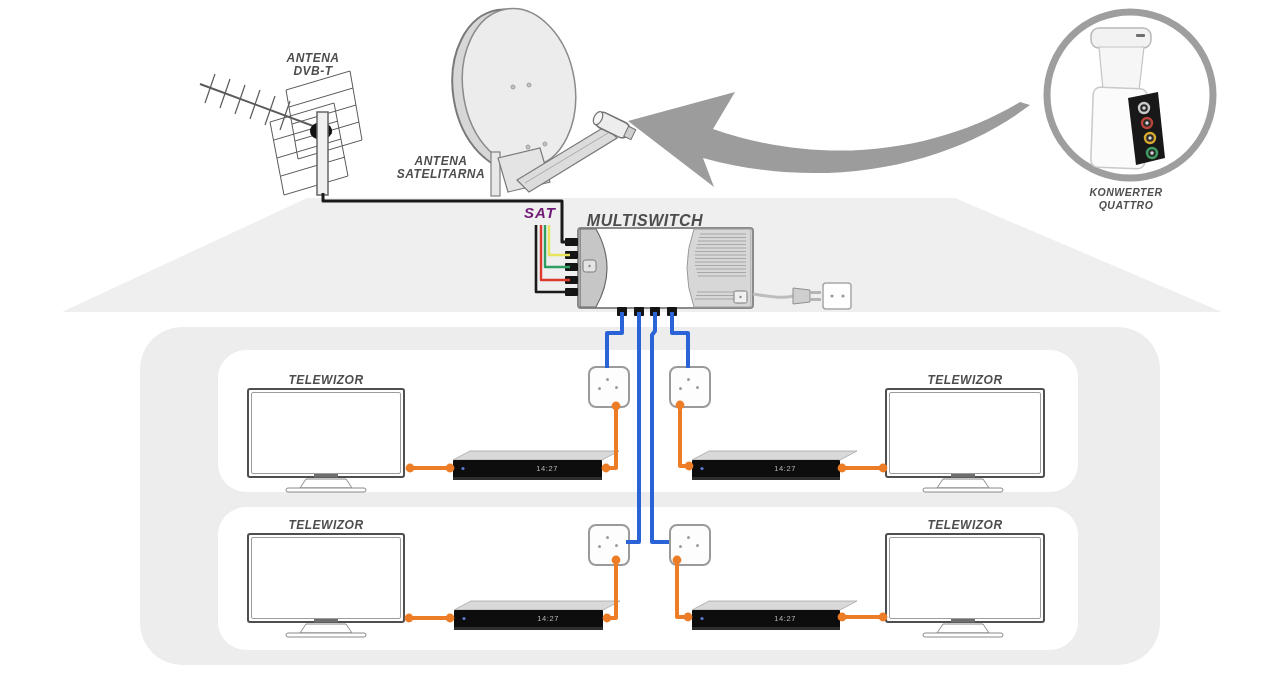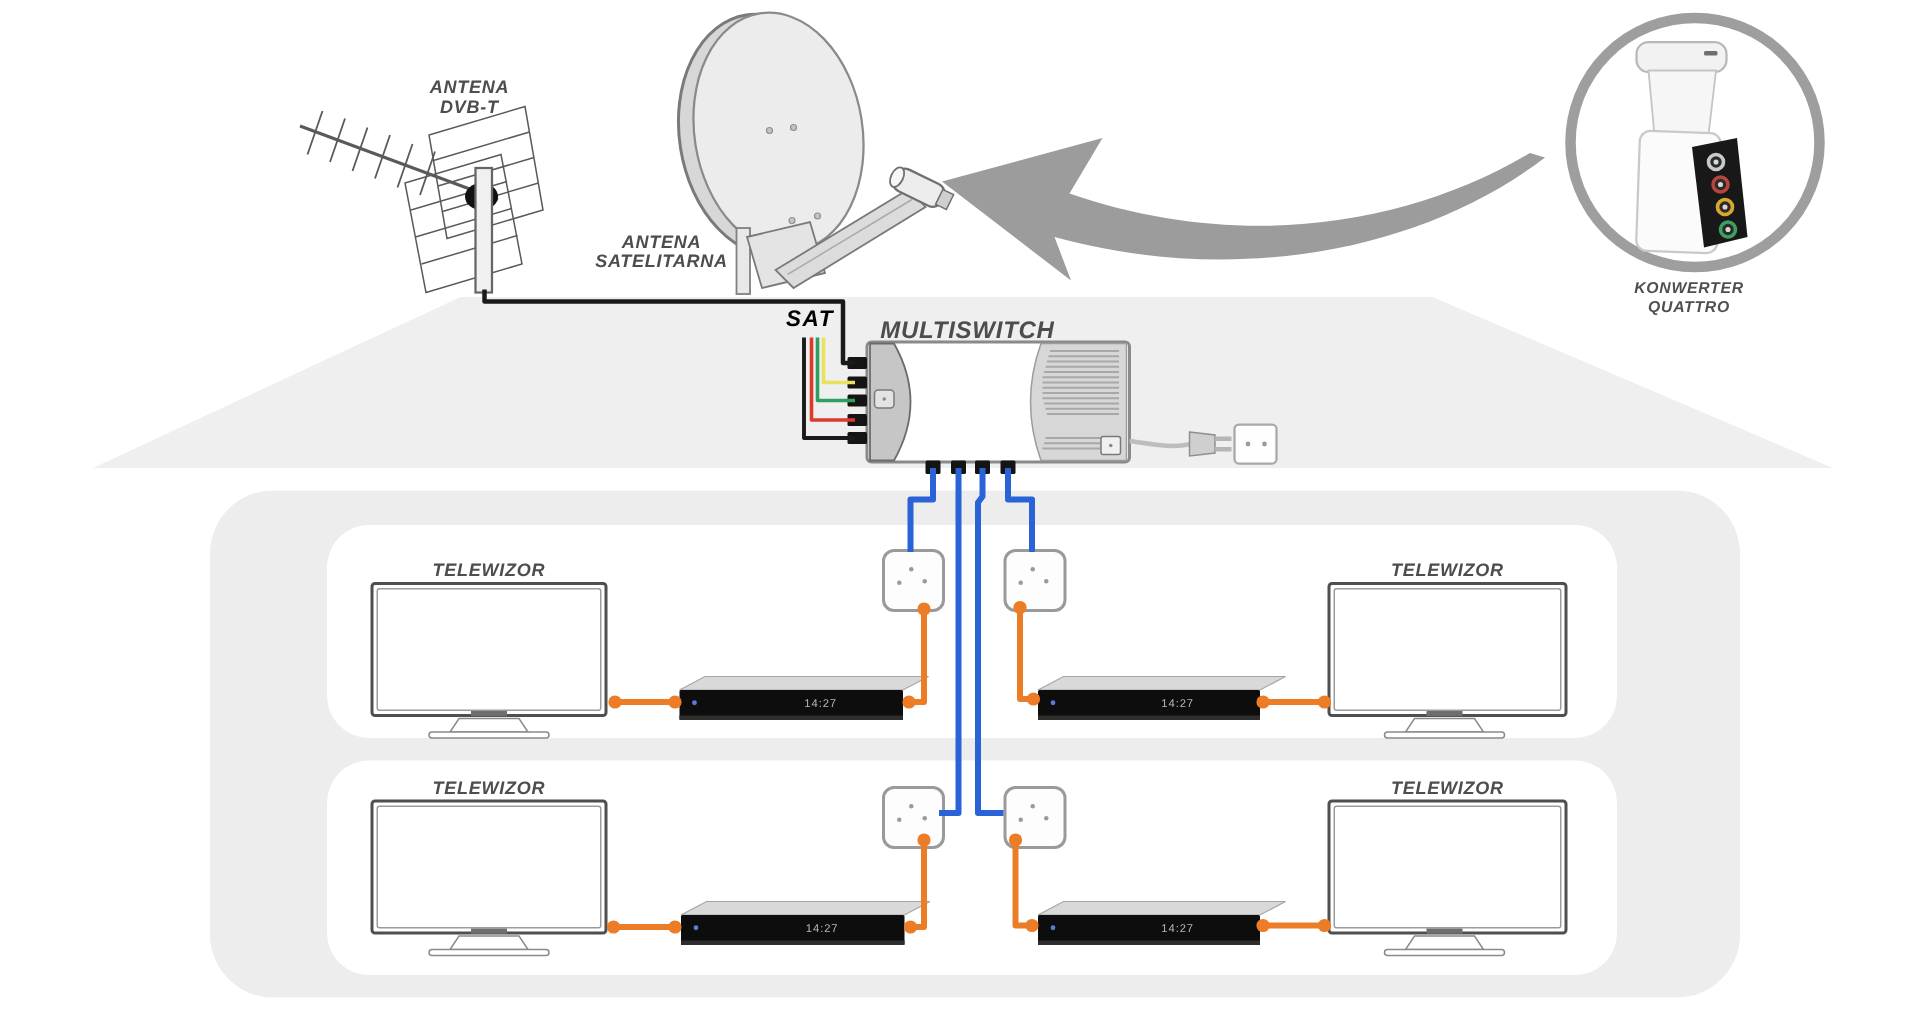--- a/index.html
+++ b/index.html
@@ -17,21 +17,21 @@
   .floor{
     position:absolute;left:218px;width:860px;background:#ffffff;
     border-radius:28px;z-index:2;
   }
   .floor-upper{top:350px;height:142px;}
   .floor-lower{top:507px;height:143px;}
   .lbl{
     position:absolute;z-index:4;color:#4d4d4d;font-weight:bold;
     text-align:center;letter-spacing:.5px;line-height:13px;font-size:12px;font-style:italic;
   }
-  .lbl-sat{font-size:15px;letter-spacing:1px;color:#000000;line-height:16px;}
+  .lbl-sat{font-size:15px;letter-spacing:1px;color:#701a75;line-height:16px;}
   .lbl-small{font-size:10.5px;line-height:13px;color:#4f4f4f;}
   .tv{
     position:absolute;background:#fff;border:2px solid #4f4f4f;border-radius:3px;z-index:3;
   }
   .tv::after{
     content:'';position:absolute;left:2px;top:2px;right:2px;bottom:2px;
     border:1px solid #9c9c9c;border-radius:2px;
   }
   .outlet{
     position:absolute;width:38px;height:38px;background:#fdfdfd;

